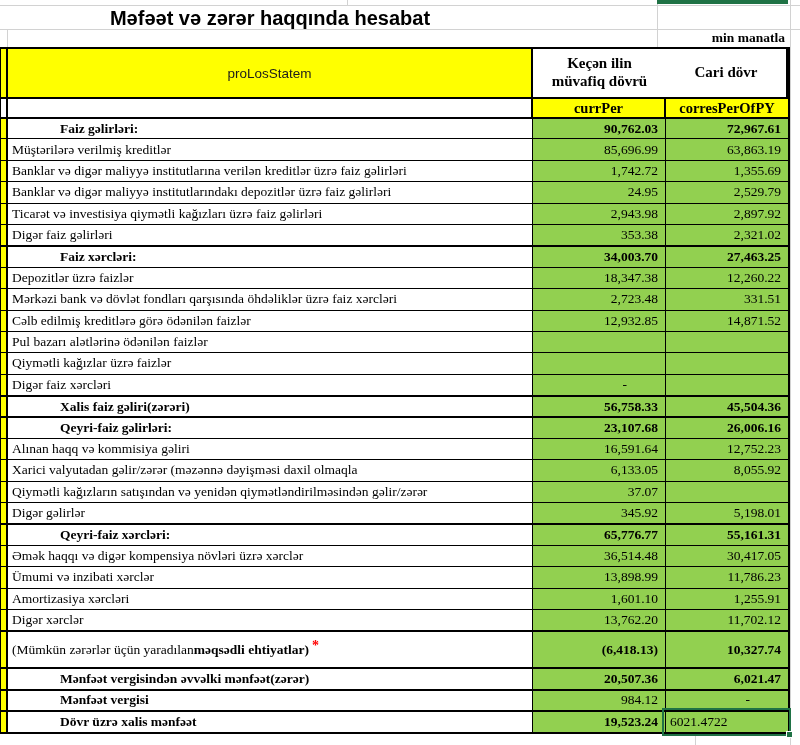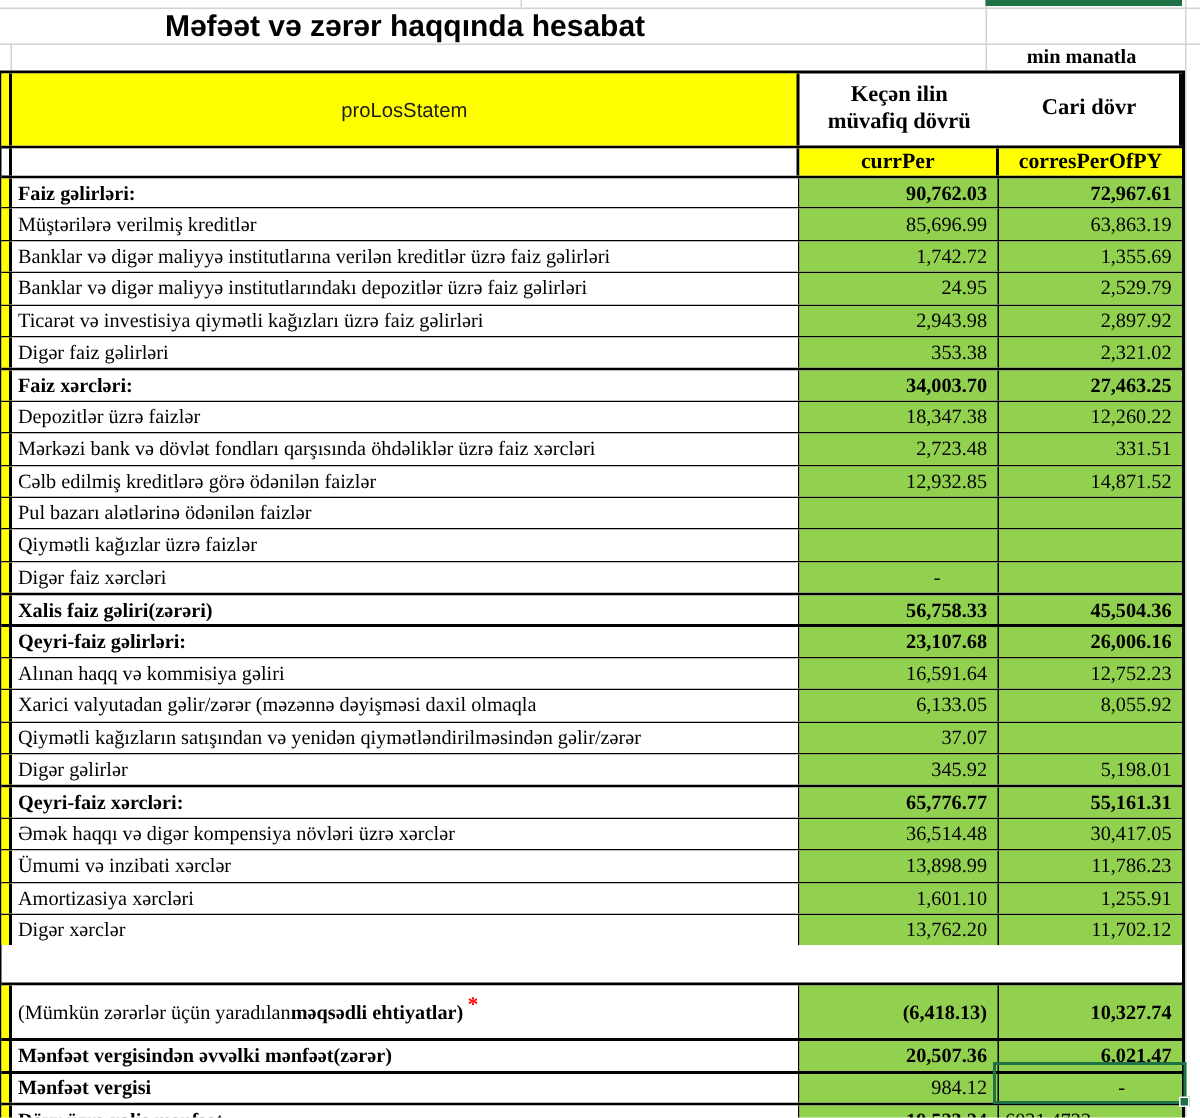--- a/index.html
+++ b/index.html
@@ -10,21 +10,21 @@
   
   .gl{position:absolute;background:#d2d2d2;}
   .gl.h{height:1px;}
   .gl.v{width:1px;}
   
   .topbar{position:absolute;left:657px;top:0;width:131px;height:4px;background:#1F7245;}
   
   .title{position:absolute;top:7px;left:0;width:540px;text-align:center;
     font-family:"Liberation Sans", sans-serif;font-weight:bold;font-size:20px;}
   
-  .unitnote{position:absolute;top:30px;left:657px;width:128px;text-align:center;
+  .unitnote{position:absolute;top:30px;left:657px;width:128px;text-align:right;
     font-weight:bold;font-size:13.5px;padding-right:3px;}
   
   .xltable{
     position:absolute;left:0;top:47px;width:790px;box-sizing:border-box;
     border:2px solid #000;border-left:1px solid #000;
   }
   .row{display:grid;grid-template-columns:7px 525px 133px auto;box-sizing:border-box;}
   .row > div{box-sizing:border-box;display:flex;align-items:center;overflow:hidden;}
   .sliver{border-right:2px solid #000;}
   .sliver.ylw{background:#FFFF00;}
@@ -34,23 +34,23 @@
     font-family:"Liberation Sans", sans-serif;font-size:13.5px;color:#1c1c1c;}
   .hdr1 .colhead{justify-content:center;text-align:center;font-weight:bold;font-size:15px;line-height:1.18;}
   .hdr1 .colhead.c1{border-right:2px solid #000;}
   .hdr2{height:18px;}
   .hdr2 .blank{border-right:2px solid #000;background:#fff;}
   .hdr2 .code{background:#FFFF00;justify-content:center;font-weight:bold;font-size:14.5px;}
   .hdr2 .code.c1{border-right:2px solid #000;}
   
   .drow{height:21.4px;border-top:1px solid #000;}
   .drow.section{border-top-width:2px;}
-  .drow.tall{height:37px;margin-top:25px;}
+  .drow.tall{height:37px;}
   .drow .lbl{padding-left:4px;font-size:13.5px;border-right:1px solid #000;background:#fff;}
-  .drow .lbl.b{font-weight:bold;}
+  .drow .lbl.b{font-weight:bold;margin-left:48px;}
   .drow .val{background:#92D050;justify-content:flex-end;font-size:13.5px;padding-right:7px;}
   .drow .val.c1{border-right:1px solid #000;}
   .drow .val.b{font-weight:bold;}
   .drow .val.dash{padding-right:38px;}
   .drow .val.leftal{justify-content:flex-start;padding-left:4px;}
   .runbold{font-weight:bold;}
   .runred{color:#FF0000;font-weight:bold;position:relative;top:-4px;font-size:14px;padding-left:3px;}
   
   .selring{position:absolute;left:662px;top:708px;width:129px;height:28px;
     border:2px solid #1F7245;box-sizing:border-box;pointer-events:none;}

